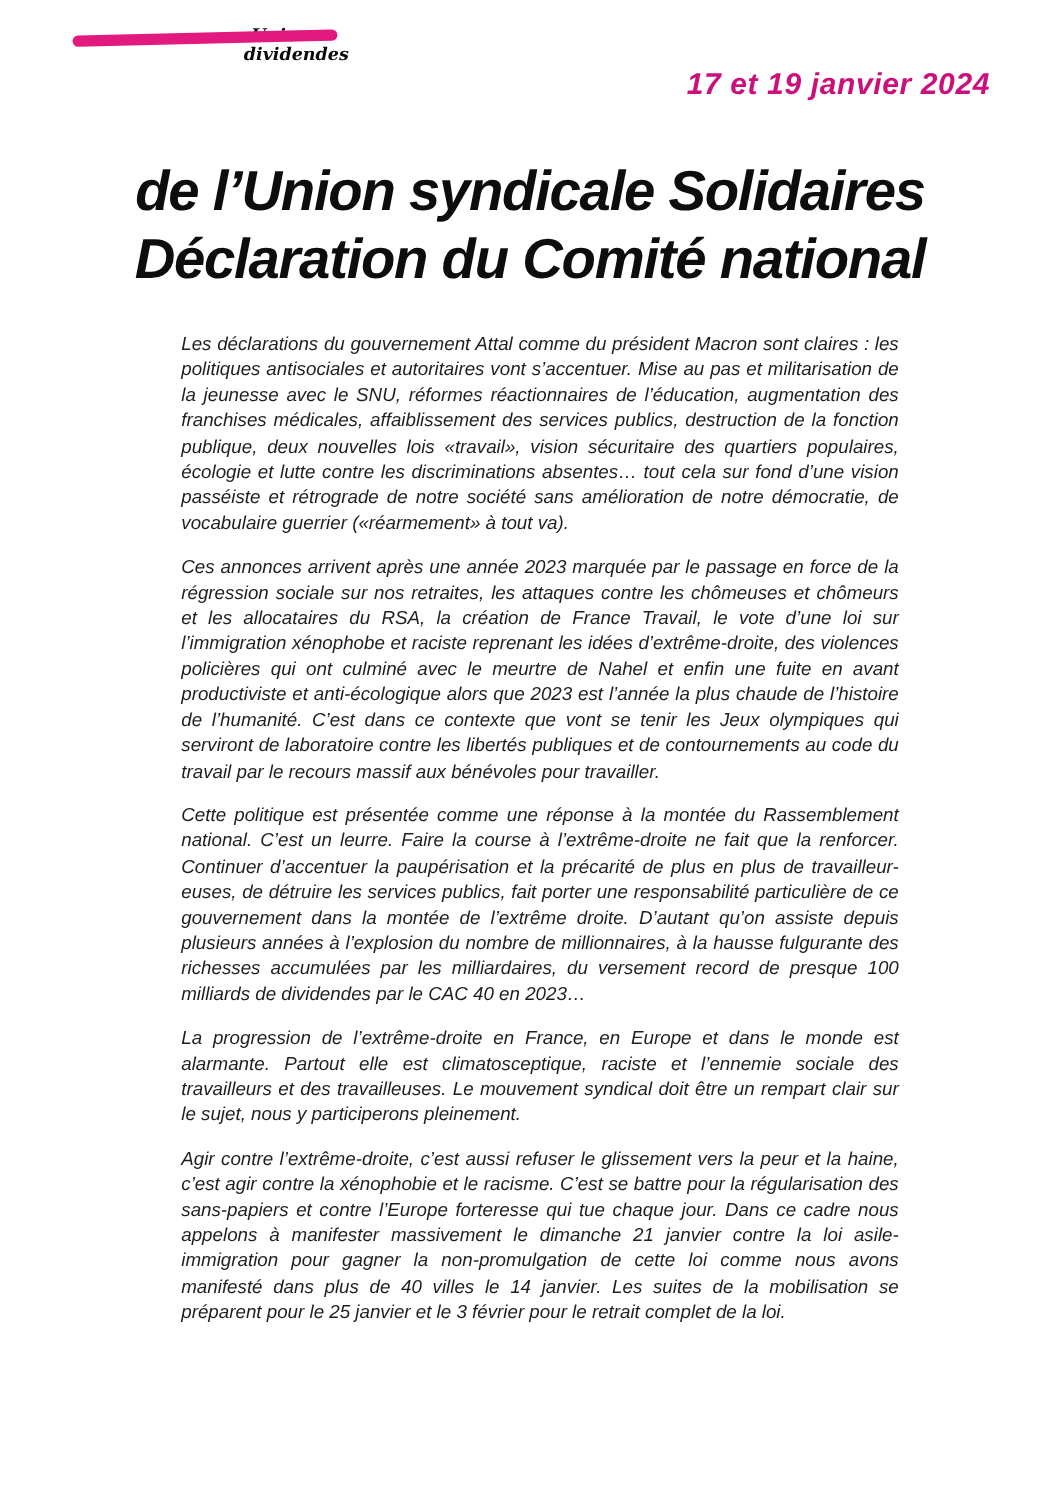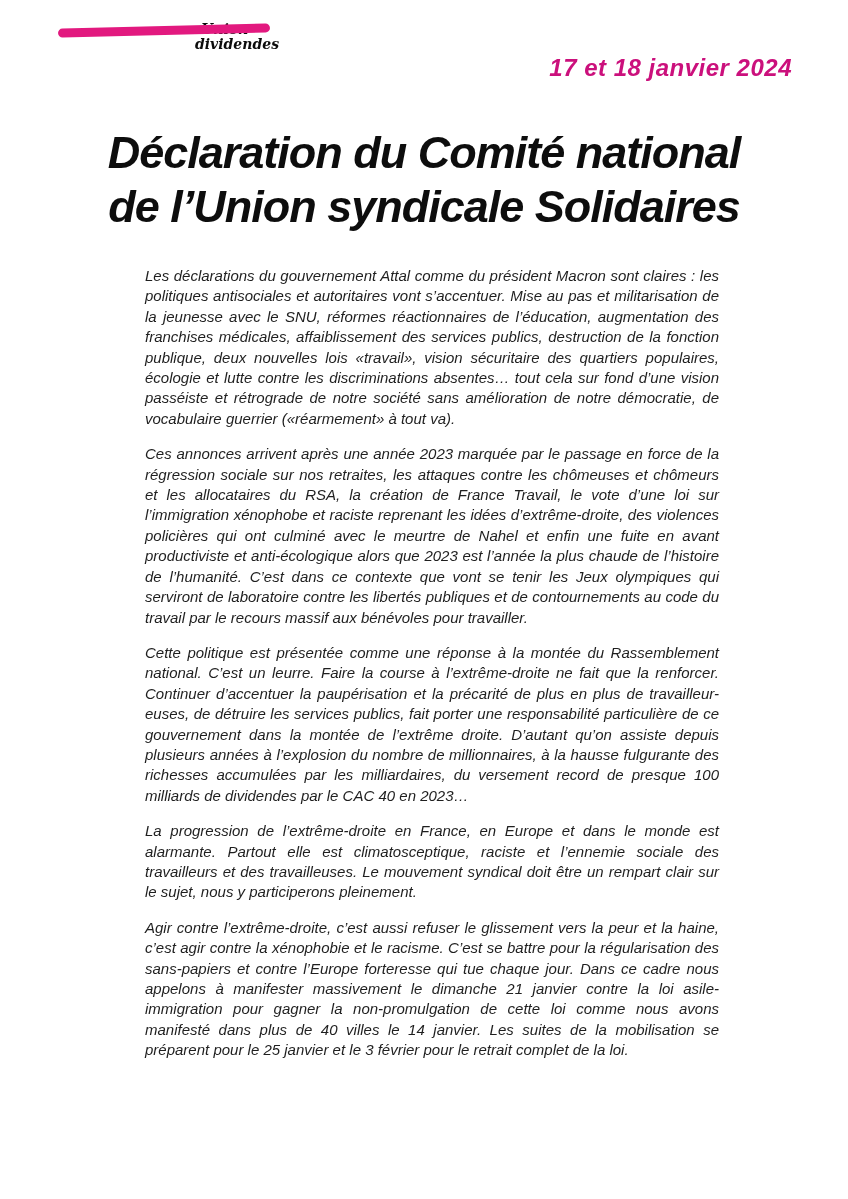--- a/index.html
+++ b/index.html
@@ -102,26 +102,26 @@
 <div class="page">
 
   <div>
     <div class="logo">
       <div class="logo-tagline">
         <div class="tag-l1">Union</div>
         <div class="tag-l2">dividendes</div>
       </div>
       <div class="logo-underline"></div>
     </div>
-    <div class="date">17 et 18 janvier 2024</div>
+    <div class="date">17 et 19 janvier 2024</div>
   </div>
 
   <div class="doc-title">
+    <div>de l’Union syndicale Solidaires</div>
     <div>Déclaration du Comité national</div>
-    <div>de l’Union syndicale Solidaires</div>
   </div>
 
   <div class="body-text">
       <p>Les déclarations du gouvernement Attal comme du président Macron sont claires : les politiques antisociales et autoritaires vont s’accentuer. Mise au pas et militarisation de la jeunesse avec le SNU, réformes réactionnaires de l’éducation, augmentation des franchises médicales, affaiblissement des services publics, destruction de la fonction publique, deux nouvelles lois «travail», vision sécuritaire des quartiers populaires, écologie et lutte contre les discriminations absentes… tout cela sur fond d’une  vision passéiste et rétrograde de notre société sans amélioration de notre démocratie, de vocabulaire guerrier («réarmement» à tout va).</p>
       <p>Ces annonces arrivent après une année 2023 marquée par le passage en force de la régression sociale sur nos retraites, les attaques contre les chômeuses et chômeurs et les allocataires du RSA, la création de France Travail, le vote d’une loi sur l’immigration xénophobe et raciste reprenant les idées d’extrême-droite, des violences policières qui ont culminé avec le meurtre de Nahel et enfin une fuite en avant productiviste et anti-écologique alors que 2023 est l’année la plus chaude de l’histoire de l’humanité. C’est dans ce contexte que vont se tenir les Jeux olympiques qui serviront de laboratoire contre les libertés publiques et de contournements au code du travail par le recours massif aux bénévoles pour travailler.</p>
       <p>Cette politique est présentée comme une réponse à la montée du Rassemblement national. C’est un leurre. Faire la course à l’extrême-droite ne fait que la renforcer. Continuer d’accentuer la paupérisation et la précarité de plus en plus de travailleur-euses, de détruire les services publics, fait porter une responsabilité particulière de ce gouvernement dans la montée de l’extrême droite. D’autant qu’on assiste depuis plusieurs années à l’explosion du nombre de millionnaires, à la hausse fulgurante des richesses accumulées par les milliardaires, du versement record de presque 100 milliards de dividendes par le CAC 40 en 2023…</p>
       <p>La progression de l’extrême-droite en France, en Europe et dans le monde est alarmante. Partout elle est climatosceptique, raciste et l’ennemie sociale des travailleurs et des travailleuses. Le mouvement syndical doit être un rempart clair sur le sujet, nous y participerons pleinement.</p>
       <p>Agir contre l’extrême-droite, c’est aussi refuser le glissement vers la peur et la haine, c’est agir contre la xénophobie et le racisme. C’est se battre pour la régularisation des sans-papiers et contre l’Europe forteresse qui tue chaque jour. Dans ce cadre nous appelons à manifester massivement le dimanche 21 janvier contre la loi asile-immigration pour gagner la non-promulgation de cette loi comme nous avons manifesté dans plus de 40 villes le 14 janvier. Les suites de la mobilisation se préparent pour le 25 janvier et le 3 février pour le retrait complet de la loi.</p>
     </div>
 

